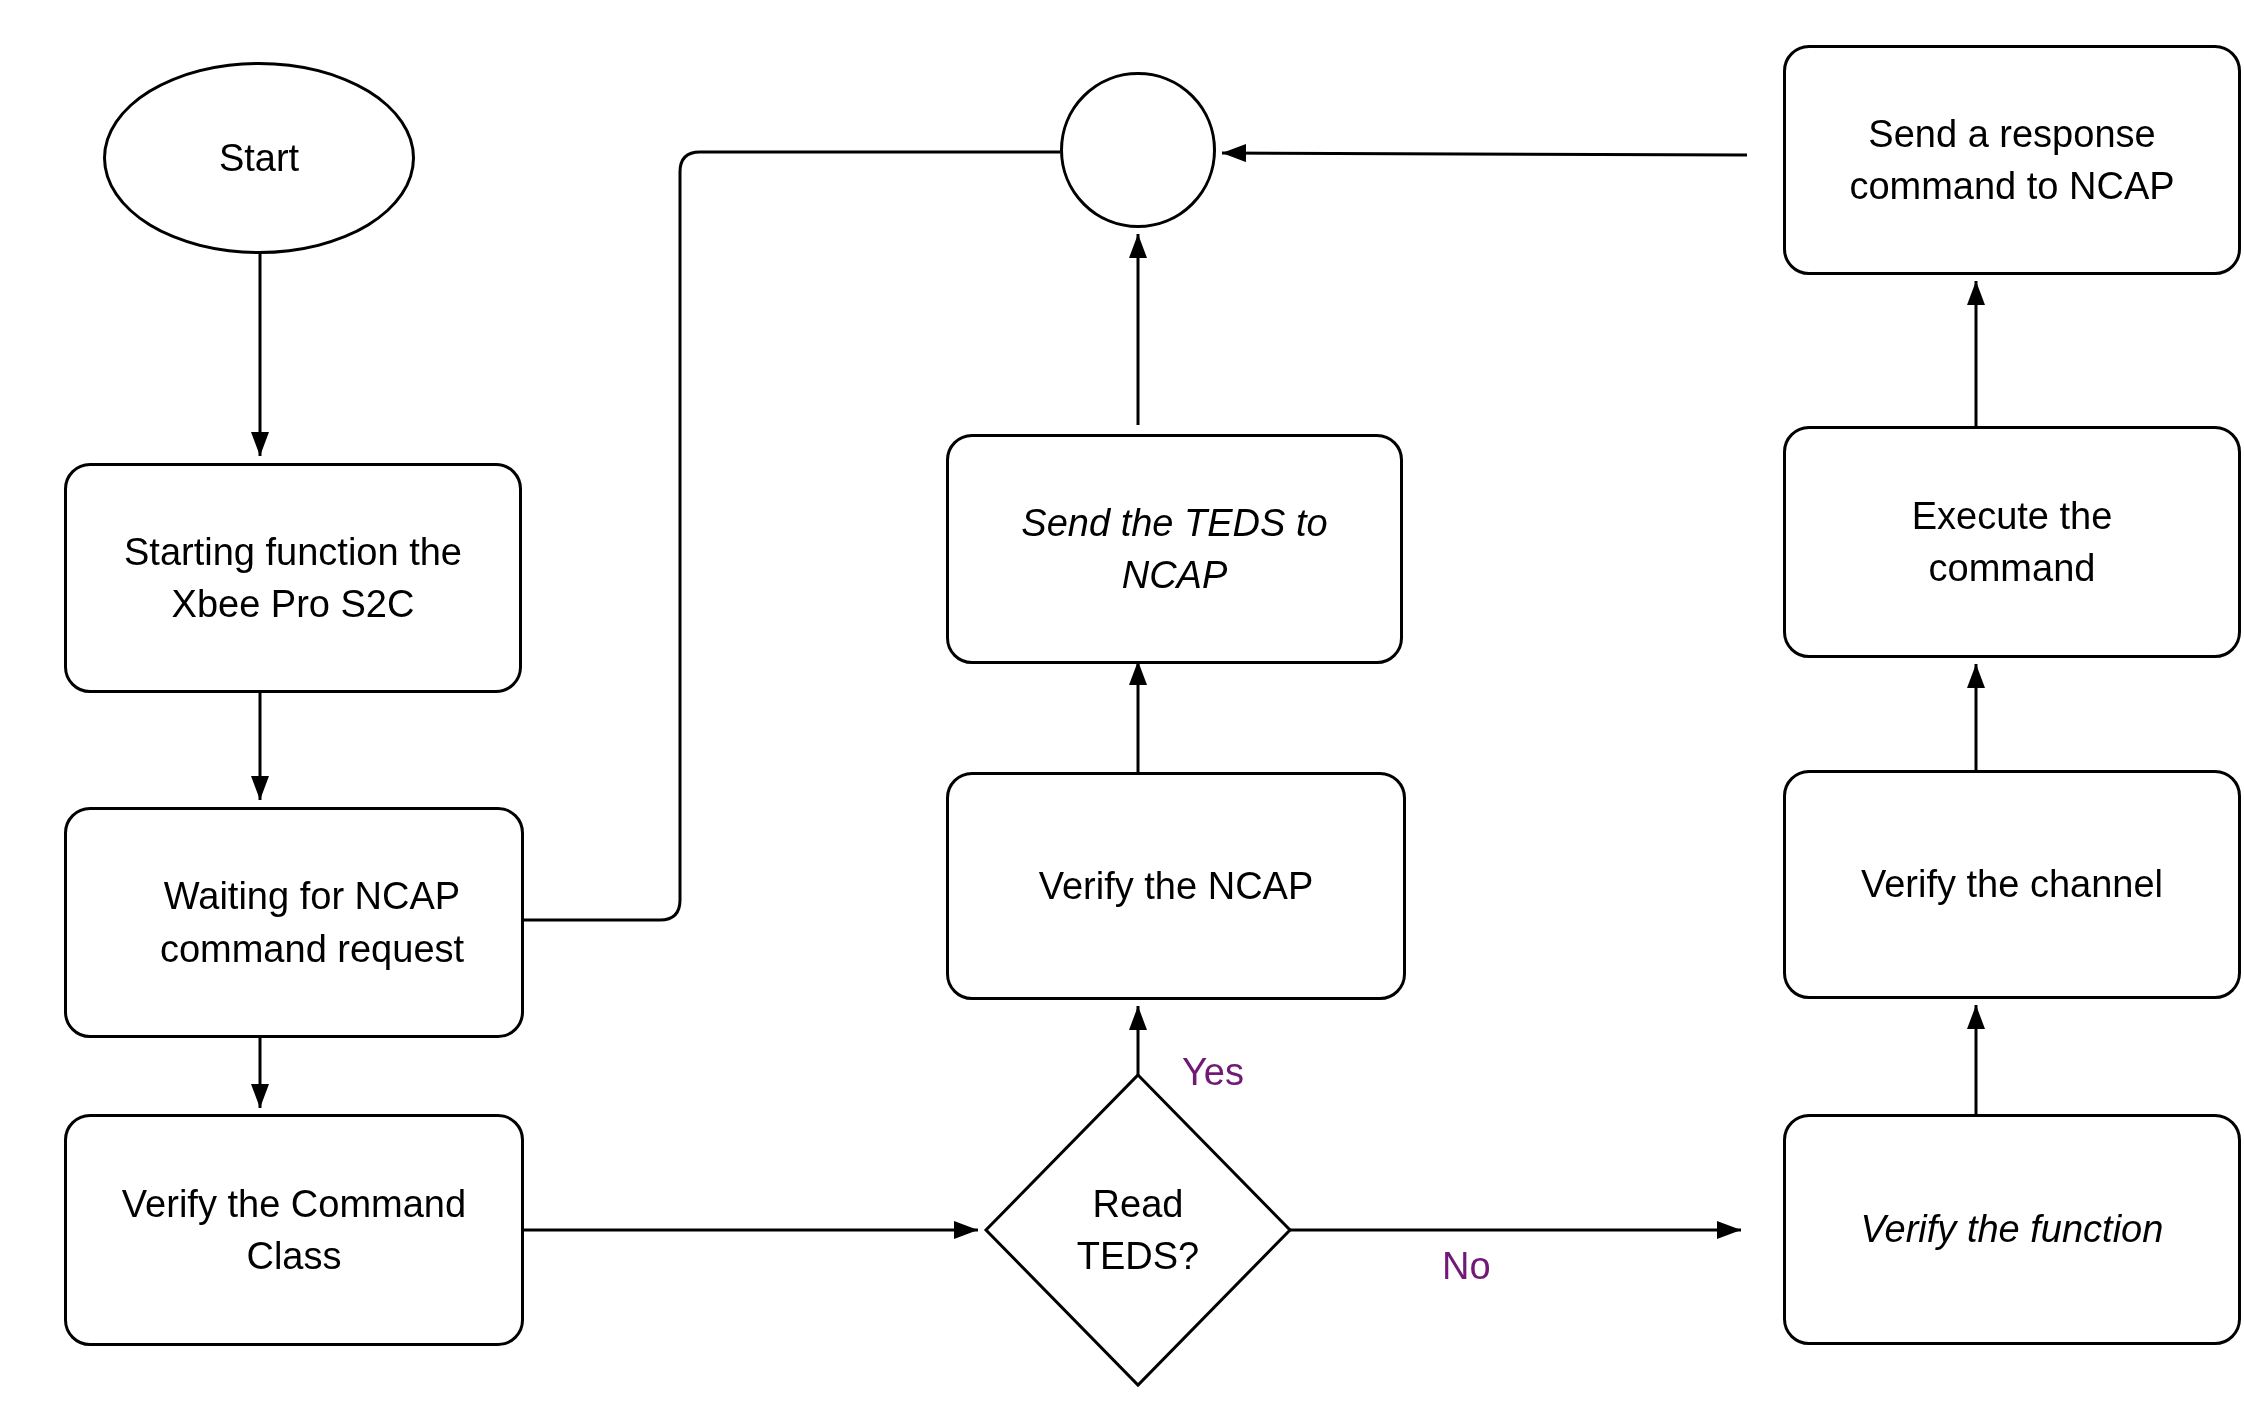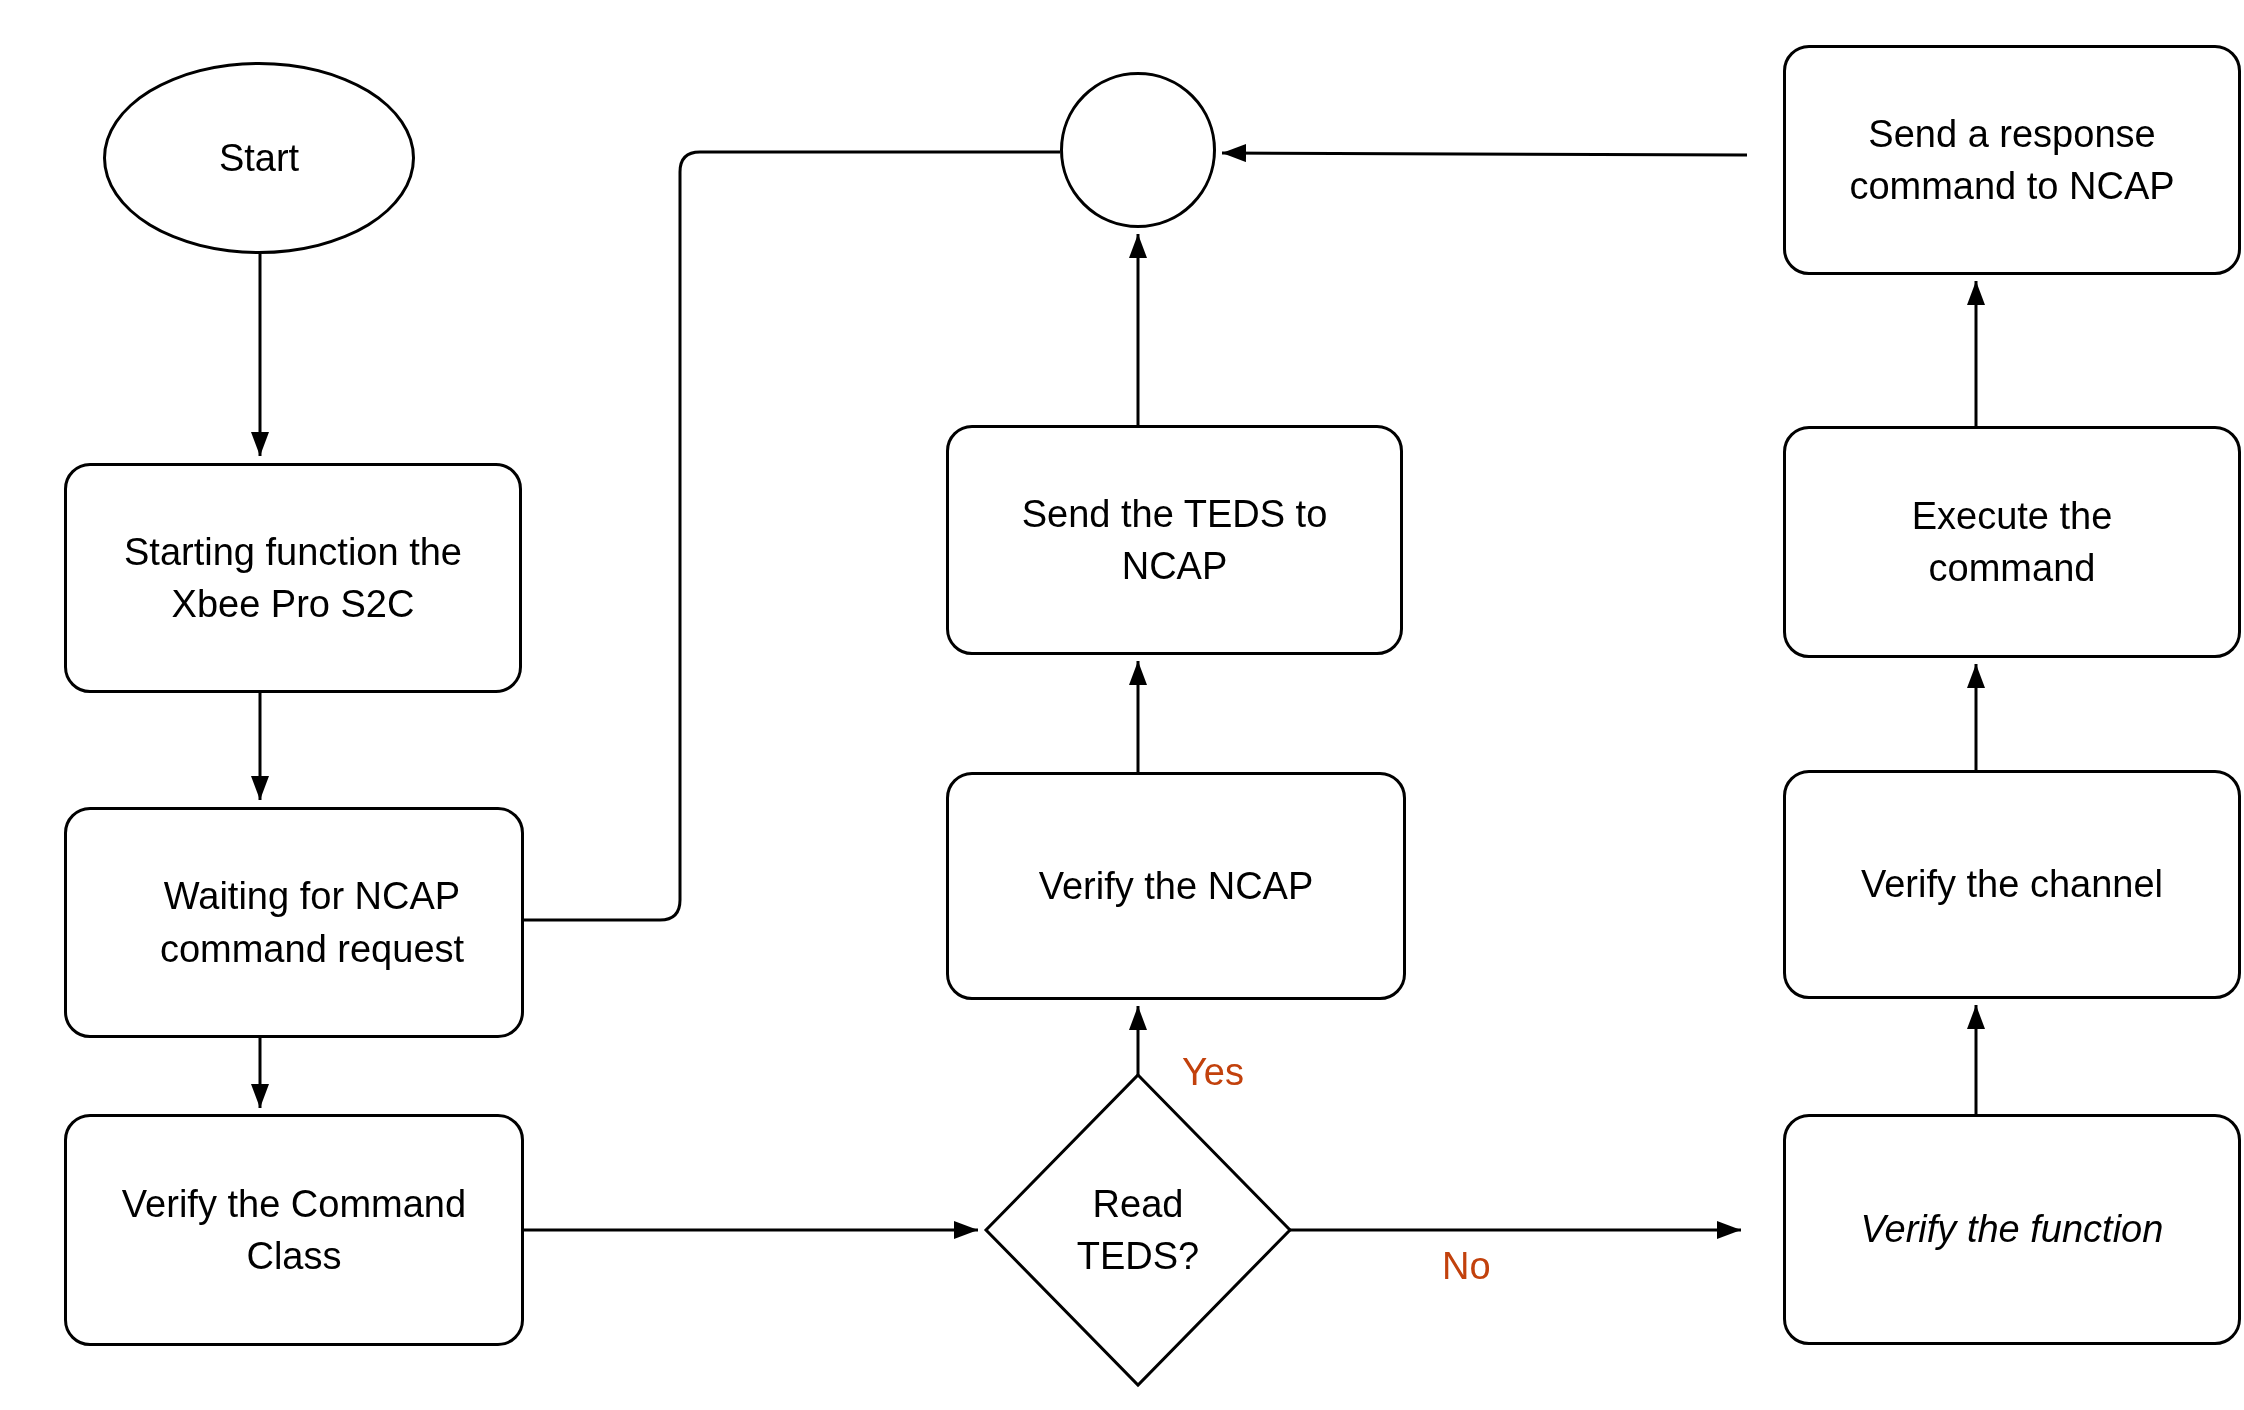--- a/index.html
+++ b/index.html
@@ -43,31 +43,31 @@
     justify-content: center;
     text-align: center;
     font-size: 38px;
     line-height: 1.38;
     white-space: pre-line;
   }
   .edge-label {
     position: absolute;
     font-size: 38px;
     line-height: 1.1;
-    color: #c2410c;
+    color: #701a75;
     background: #ffffff;
     padding: 0 4px;
   }
   
   #n-start              { left: 103px;  top: 62px;   width: 312px; height: 192px; align-items: center; }
   #n-starting-function  { left: 28px;   top: 463px;  width: 458px; height: 230px; align-items: center; }
   #n-waiting-ncap       { left: 28px;   top: 807px;  width: 460px; height: 231px; padding-left: 36px; }
   #n-verify-command     { left: 28px;   top: 1114px; width: 460px; height: 232px; }
   #n-verify-teds        { left: 910px;  top: 772px;  width: 460px; height: 228px; }
-  #n-send-teds          { left: 910px;  top: 425px;  width: 457px; height: 230px; }
+  #n-send-teds          { left: 910px;  top: 434px;  width: 457px; height: 230px; font-style: italic; }
   #n-junction           { left: 1060px; top: 72px;   width: 156px; height: 156px; }
   #n-send-response      { left: 1747px; top: 45px;   width: 458px; height: 230px; }
   #n-execute-command    { left: 1747px; top: 426px;  width: 458px; height: 232px; }
   #n-verify-channel     { left: 1747px; top: 770px;  width: 458px; height: 229px; }
   #n-verify-function    { left: 1747px; top: 1114px; width: 458px; height: 231px; font-style: italic; }
   #n-read-teds-label    { left: 988px;  top: 1140px; width: 300px; height: 180px; }
   #lbl-yes              { left: 1178px; top: 1052px; }
   #lbl-no               { left: 1438px; top: 1246px; }
 </style>
 </head>

